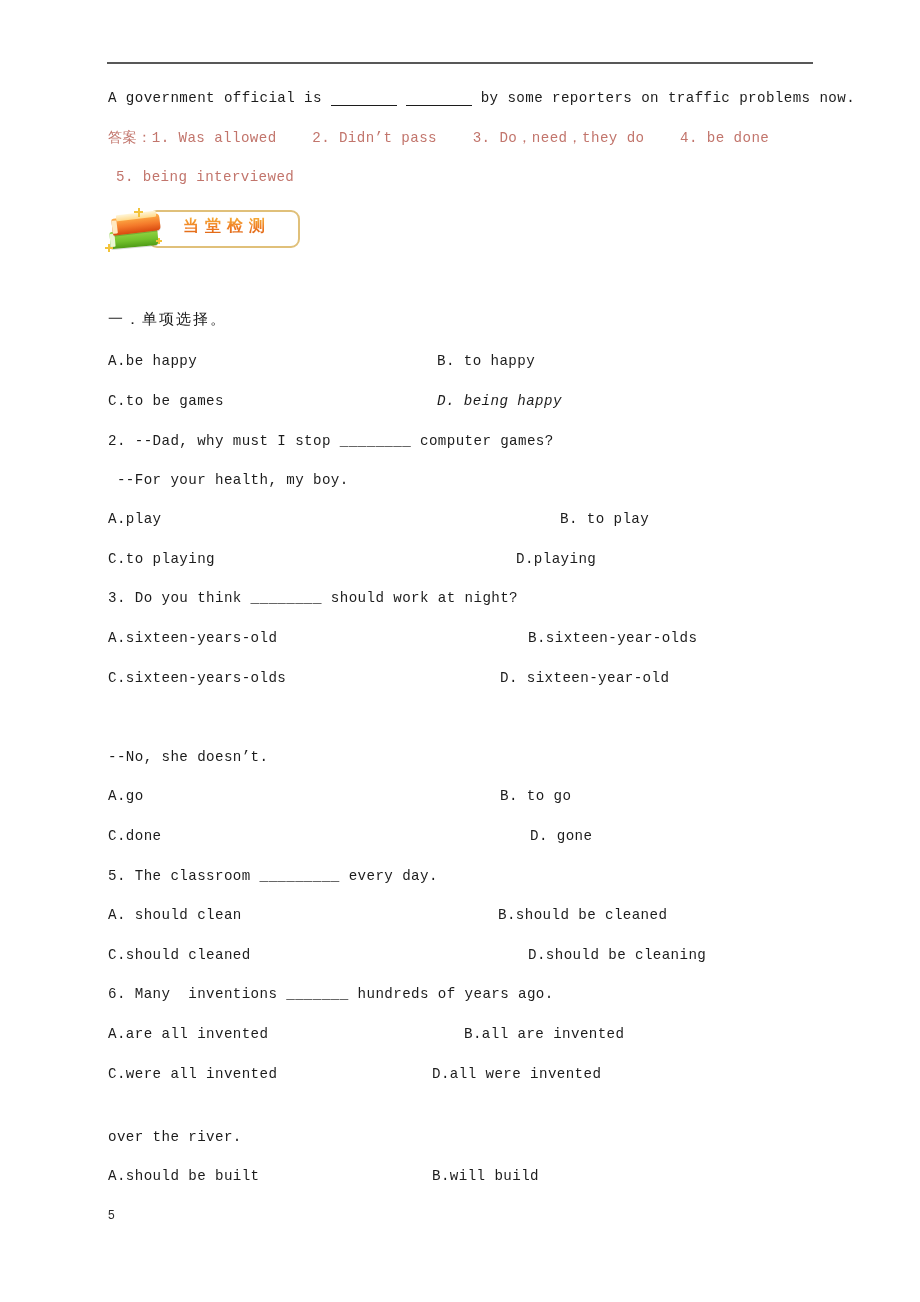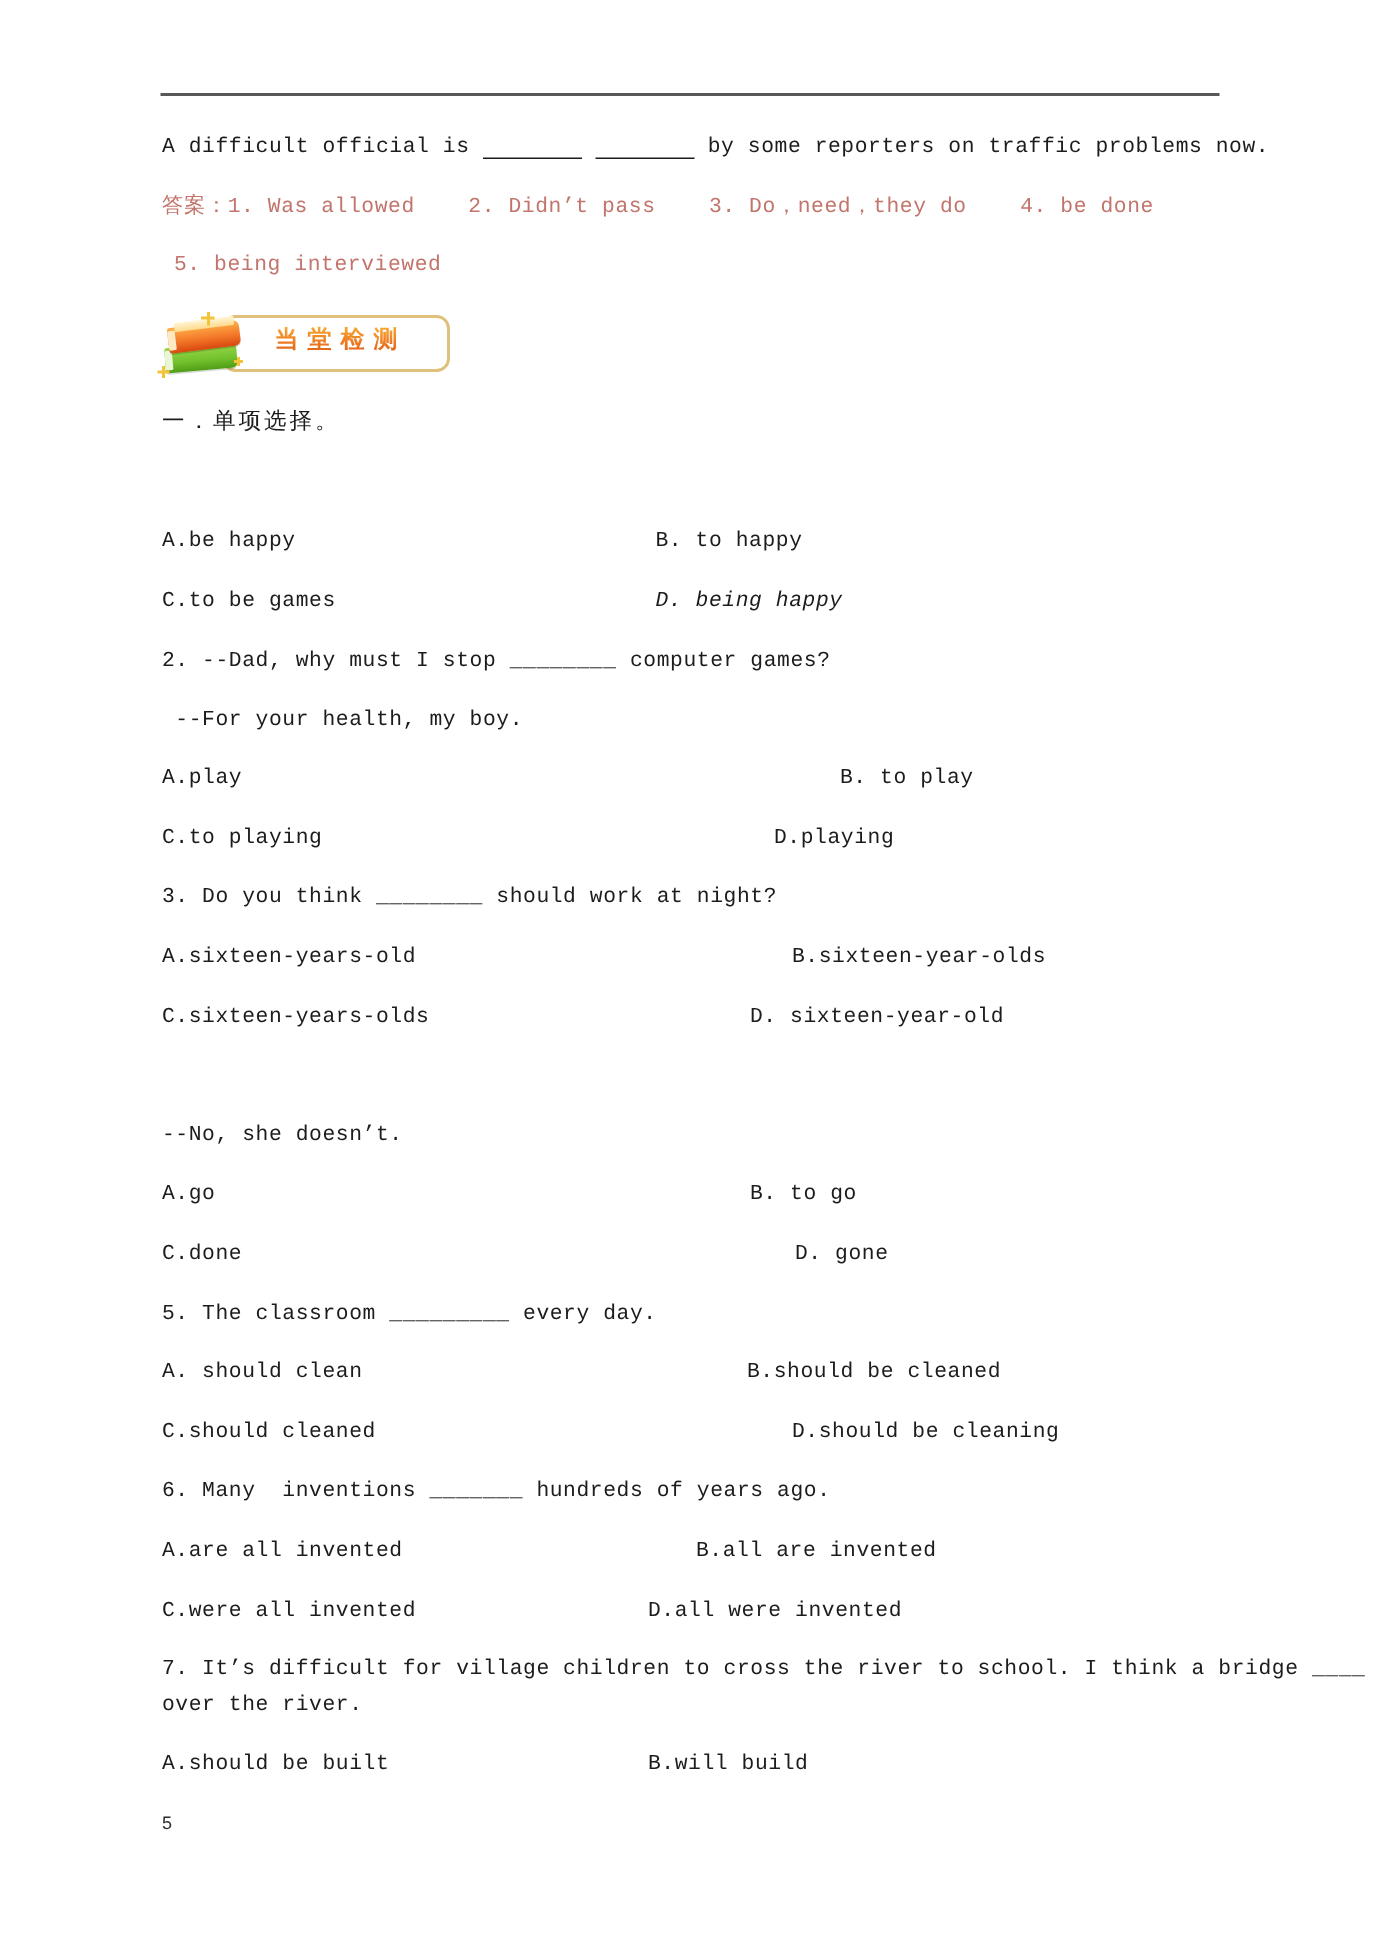--- a/index.html
+++ b/index.html
@@ -35,20 +35,21 @@
     font-family: "Liberation Mono", "DejaVu Sans Mono", monospace;
     font-size: 14.2px;
     letter-spacing: 0.4px;
     color: #1c1c1c;
     white-space: pre;
     line-height: 1.1;
   }
   .cn {
     font-family: "DejaVu Sans", "Liberation Sans", sans-serif;
     letter-spacing: 2px;
+    margin-top: 39px;
   }
   .answer {
     color: #c2756c;
   }
 
   
   .blank {
     display: inline-block;
     border-bottom: 1px solid #1c1c1c;
     vertical-align: 2px;
@@ -173,21 +174,21 @@
     color: #2b2b2b;
   }
 </style>
 </head>
 <body>
 
 <div id="page">
 
   <div class="top-rule"></div>
 
-  <div class="line" style="left:108px; top:89px;"><span>A difficult official is </span><span class="blank" style="width:66px;">&nbsp;</span><span> </span><span class="blank" style="width:66px;">&nbsp;</span><span> by some reporters on traffic problems now.</span></div>
+  <div class="line" style="left:108px; top:89px;"><span>A government official is </span><span class="blank" style="width:66px;">&nbsp;</span><span> </span><span class="blank" style="width:66px;">&nbsp;</span><span> by some reporters on traffic problems now.</span></div>
 
   <div class="line answer" style="left:108px; top:131px;">答案：1. Was allowed    2. Didn’t pass    3. Do，need，they do    4. be done</div>
   <div class="line answer" style="left:116px; top:170px;">5. being interviewed</div>
 
   <div class="banner">
     <div class="banner-frame"></div>
     <div class="books">
       <div class="book-green"></div>
       <div class="book-orange"></div>
       <div class="book-top-page"></div>
@@ -232,20 +233,19 @@
   <div class="line" style="left:498px; top:908px;">B.should be cleaned</div>
   <div class="line" style="left:108px; top:948px;">C.should cleaned</div>
   <div class="line" style="left:528px; top:948px;">D.should be cleaning</div>
 
   <div class="line" style="left:108px; top:987px;">6. Many  inventions _______ hundreds of years ago.</div>
   <div class="line" style="left:108px; top:1027px;">A.are all invented</div>
   <div class="line" style="left:432px; top:1027px;margin-left:32px;">B.all are invented</div>
   <div class="line" style="left:108px; top:1067px;">C.were all invented</div>
   <div class="line" style="left:432px; top:1067px;">D.all were invented</div>
 
-  <div class="line" style="left:108px; top:1106px;">7. It’s difficult for village children to cross the river to school. I think a bridge ____</div>
   <div class="line" style="left:108px; top:1130px;">over the river.</div>
   <div class="line" style="left:108px; top:1169px;">A.should be built</div>
   <div class="line" style="left:432px; top:1169px;">B.will build</div>
 
   <div class="page-number">5</div>
 
 </div>
 
 </body></html>

